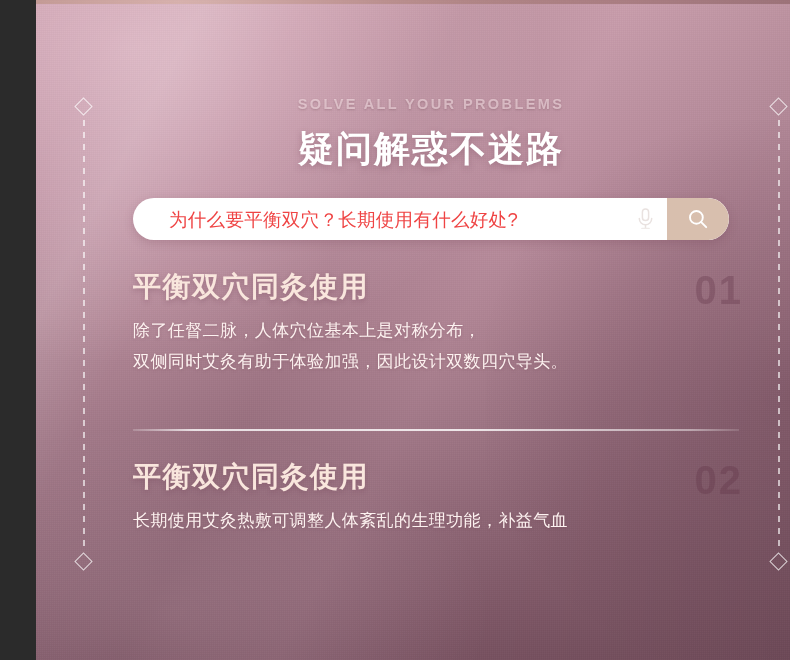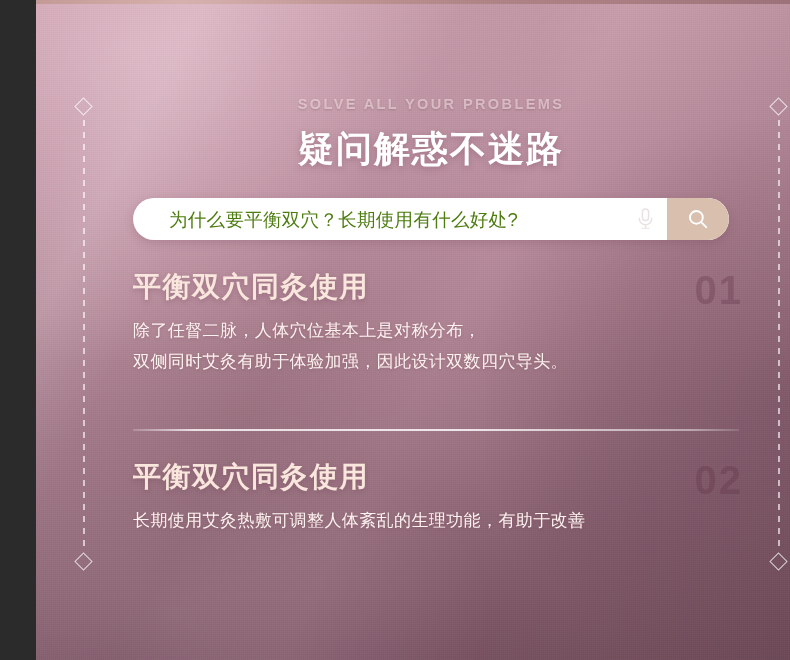--- a/index.html
+++ b/index.html
@@ -152,21 +152,21 @@
     background: #ffffff;
     display: flex;
     align-items: center;
     overflow: hidden;
     box-shadow: 0 3px 10px rgba(105,55,75,.22);
   }
   .search-text {
     flex: 1 1 auto;
     padding-left: 36px;
     font-size: 18.5px;
-    color: #4d7c0f;
+    color: #ef4444;
     letter-spacing: .3px;
     white-space: nowrap;
     overflow: hidden;
   }
   .mic-btn {
     flex: 0 0 auto;
     width: 44px;
     height: 42px;
     display: flex;
     align-items: center;
@@ -293,17 +293,17 @@
       <span class="ln">双侧同时艾灸有助于体验加强，因此设计双数四穴导头。</span>
     </div>
   </div>
 
   <div class="divider"></div>
 
   <div class="section two">
     <div class="big-num">02</div>
     <div class="sec-head">平衡双穴同灸使用</div>
     <div class="sec-body">
-      <span class="ln">长期使用艾灸热敷可调整人体紊乱的生理功能，有助于改善</span>
+      <span class="ln">长期使用艾灸热敷可调整人体紊乱的生理功能，补益气血</span>
     </div>
   </div>
 
 </div>
 
 </body></html>

